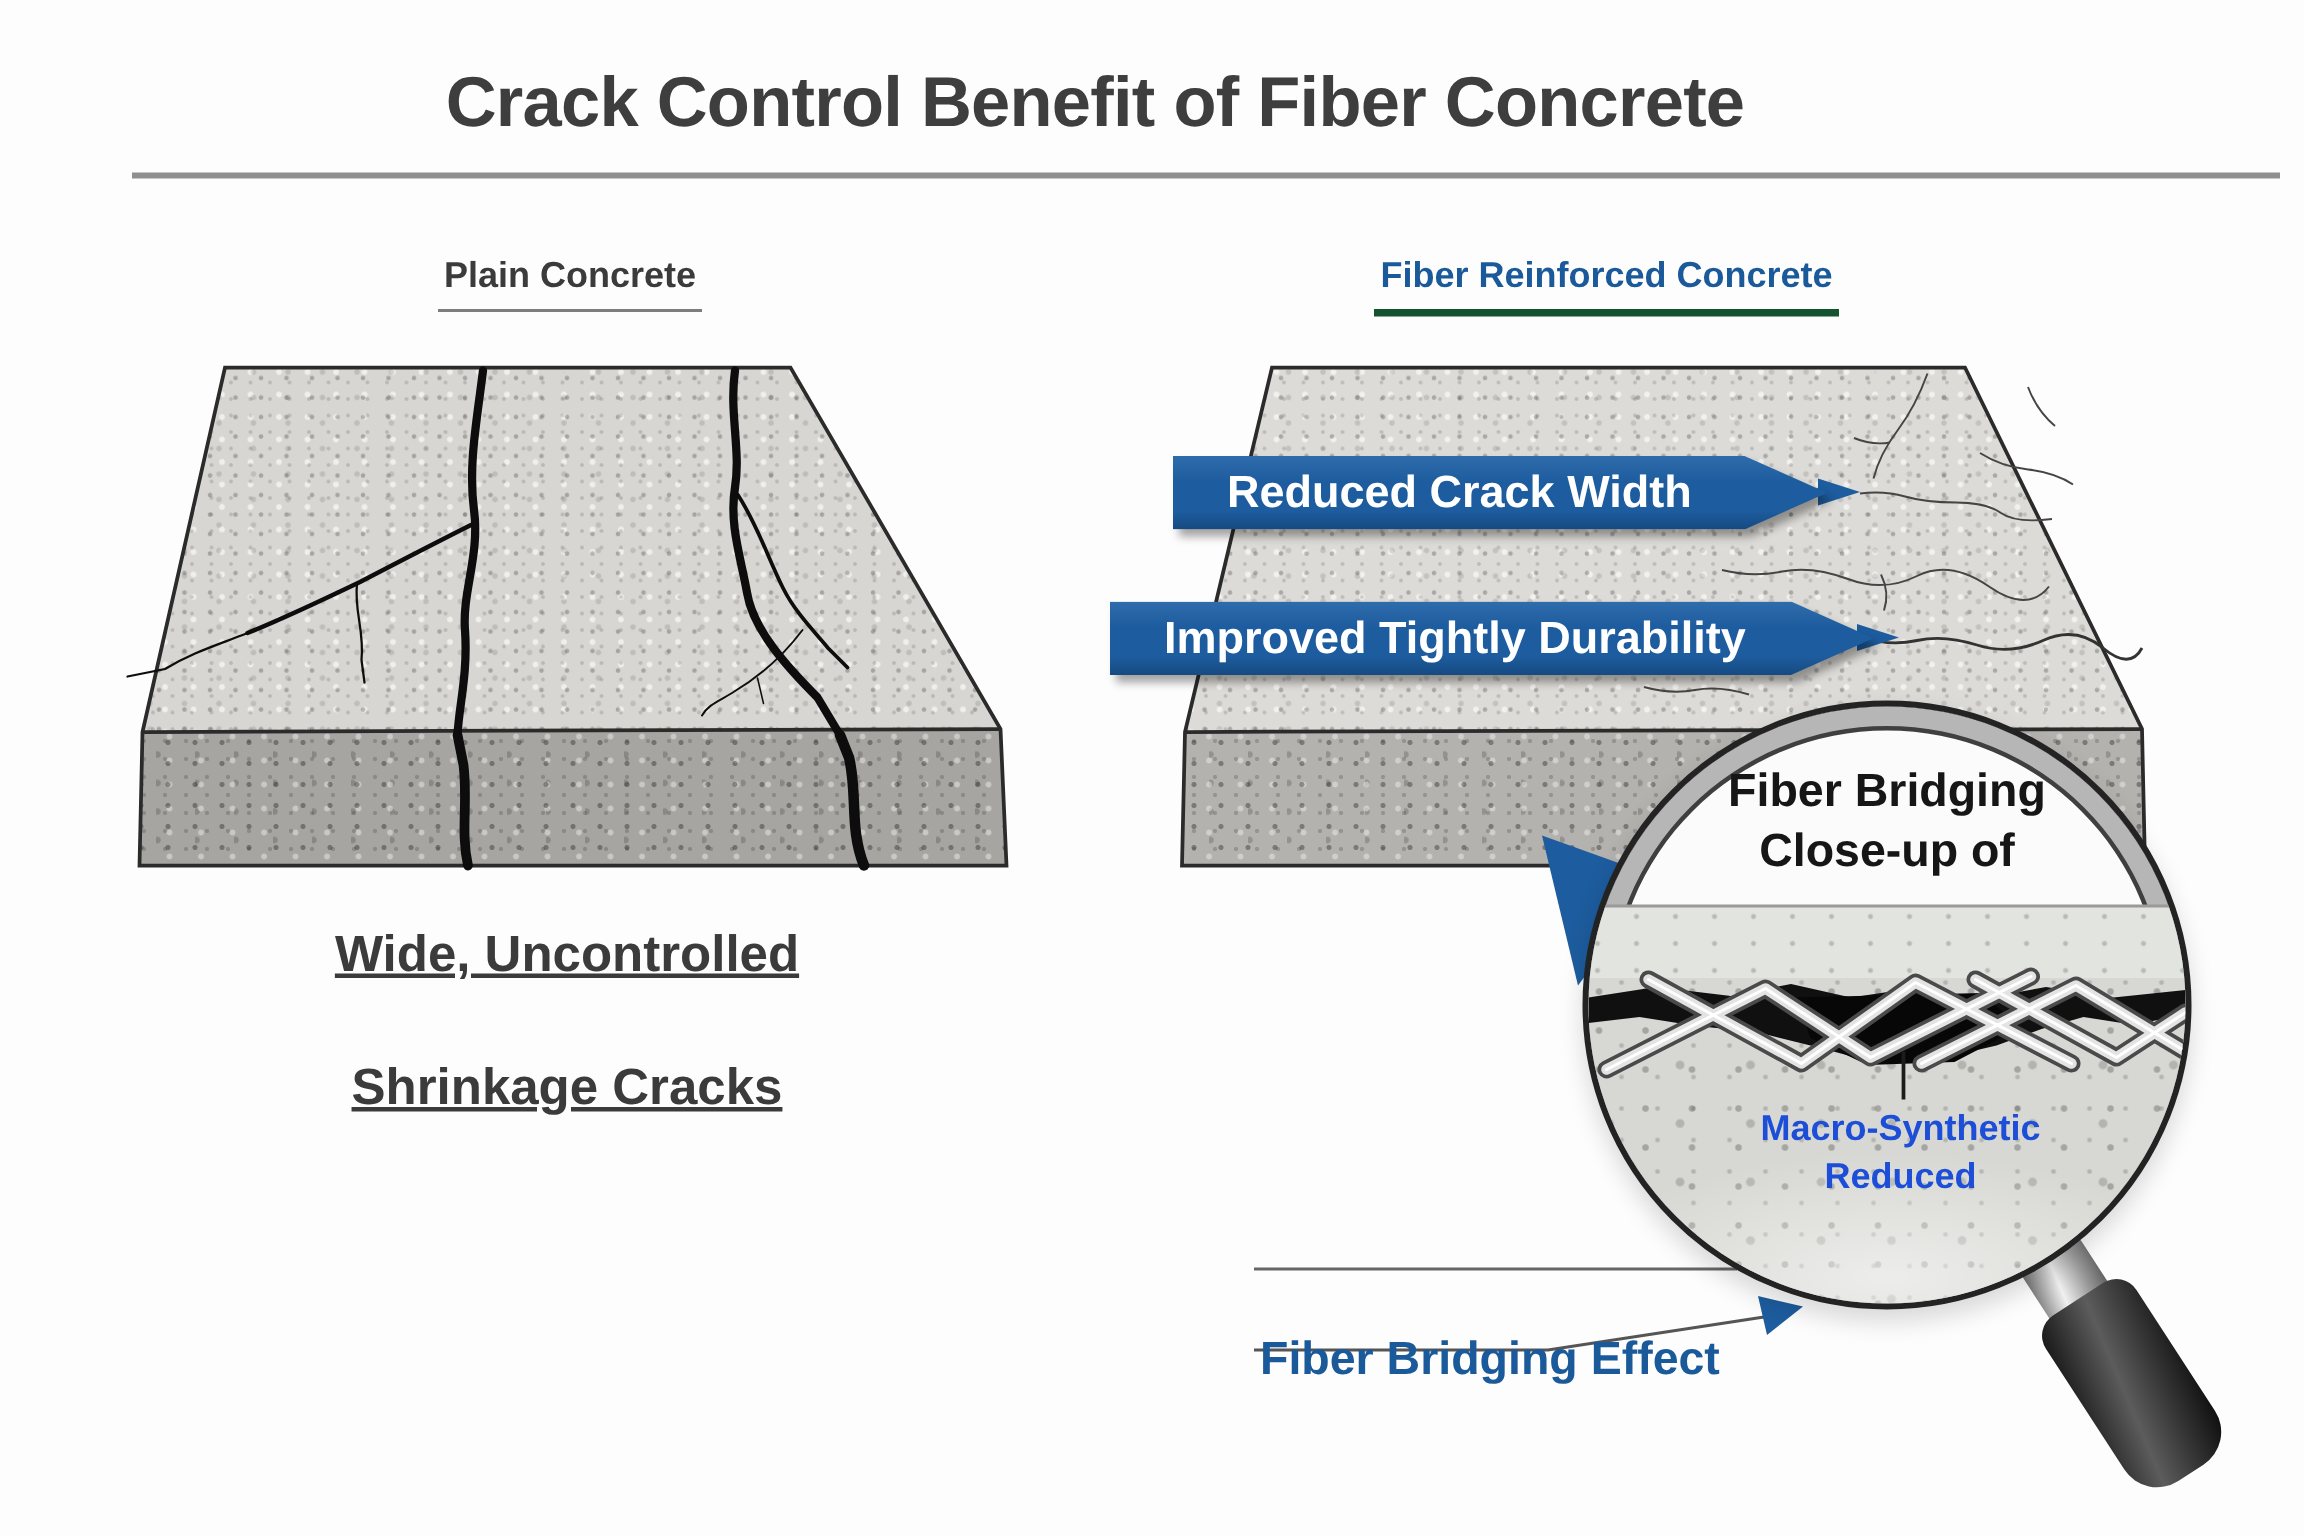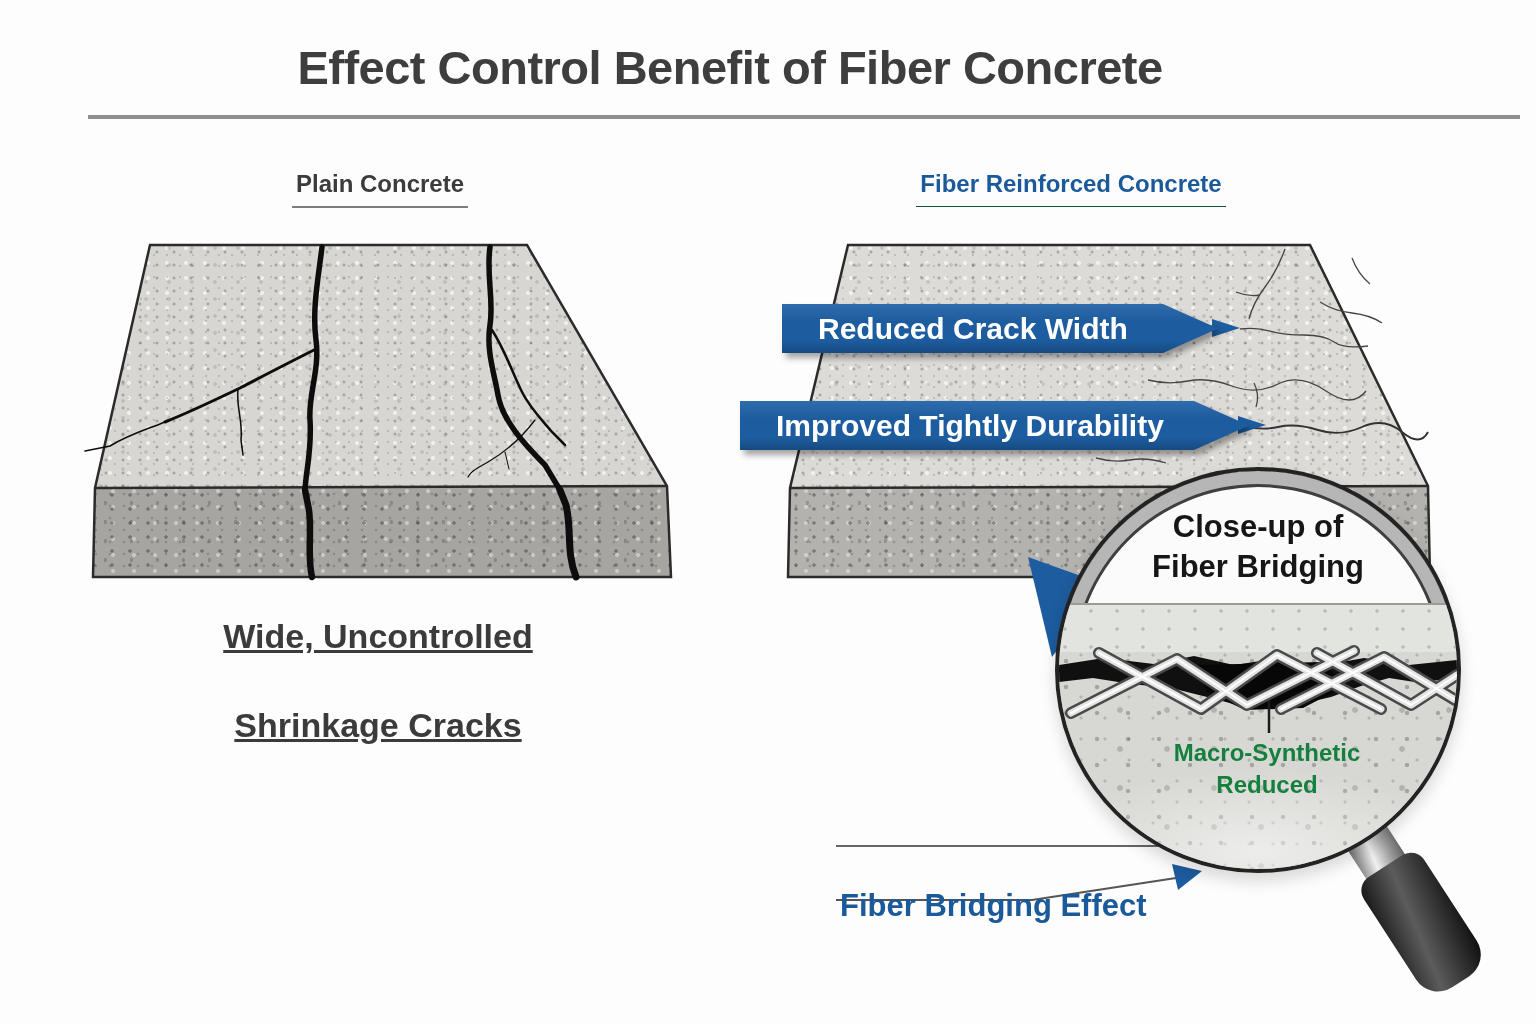--- a/index.html
+++ b/index.html
@@ -12,21 +12,21 @@
     position:absolute;top:40px;left:0;width:1460px;text-align:center;
     font-size:47px;font-weight:bold;color:#3e3e3e;letter-spacing:-0.5px;margin:0;
   }
   .title-rule{position:absolute;top:115px;left:88px;width:1432px;height:4px;background:#8f8f8f;}
   
   .col-heading{position:absolute;font-size:24px;font-weight:bold;white-space:nowrap;}
   .col-heading .u{display:inline-block;padding:0 4px 8px 4px;}
   .heading-left{left:160px;top:170px;width:440px;text-align:center;color:#3b3b3b;}
   .heading-left .u{border-bottom:2px solid #7d7d7d;}
   .heading-right{left:845px;top:170px;width:452px;text-align:center;color:#1b5a9a;}
-  .heading-right .u{border-bottom:1px solid #14532d;}
+  .heading-right .u{border-bottom:5px solid #14532d;}
   
   .face{position:absolute;inset:0;}
   .speckle-light{
     background-color:#d7d6d2;
     background-image:
       radial-gradient(circle at 4px 5px, rgba(50,50,50,.30) 1.2px, transparent 1.8px),
       radial-gradient(circle at 11px 2px, rgba(80,80,80,.22) 1px, transparent 1.5px),
       radial-gradient(circle at 8px 10px, rgba(40,40,40,.14) 1.5px, transparent 2.2px),
       radial-gradient(circle at 15px 8px, rgba(255,255,255,.6) 1.6px, transparent 2.3px);
     background-size:17px 13px,13px 11px,23px 17px,19px 15px;
@@ -87,39 +87,39 @@
       radial-gradient(circle at 22px 3px, rgba(90,90,90,.28) 1.2px, transparent 1.9px),
       radial-gradient(circle at 14px 19px, rgba(50,50,50,.22) 2.4px, transparent 3.4px);
     background-size:31px 26px,24px 21px,47px 39px;
   }
   .lens-sheen{position:absolute;left:0;right:0;top:181px;bottom:0;
     background:radial-gradient(ellipse 75% 55% at 50% 92%, rgba(255,255,255,.55), rgba(255,255,255,0) 70%);}
   .lens-svg{position:absolute;left:0;top:0;}
   .lens-title{position:absolute;top:36px;left:0;right:0;text-align:center;
     font-size:31px;font-weight:bold;color:#161616;line-height:40px;}
   .lens-label{position:absolute;top:266px;left:44px;right:26px;text-align:center;
-    font-size:24px;font-weight:bold;color:#15803d;line-height:32px;}
+    font-size:24px;font-weight:bold;color:#1d4ed8;line-height:32px;}
   
   .handle-ferrule{
     position:absolute;left:1359px;top:830px;width:46px;height:62px;z-index:4;
     transform:rotate(-33deg);border-radius:6px;
     background:linear-gradient(100deg,#6e6e6e 0%,#f0f0f0 38%,#9c9c9c 68%,#4f4f4f 100%);
   }
   .handle-grip{
     position:absolute;left:1387px;top:855px;width:72px;height:138px;z-index:4;
     transform:rotate(-33deg);border-radius:16px 16px 26px 26px;
     background:linear-gradient(100deg,#161616 0%,#5c5c5c 42%,#343434 70%,#0b0b0b 100%);
   }
 </style>
 </head>
 <body>
 
 <div class="canvas">
 
-  <h1 class="page-title">Effect Control Benefit of Fiber Concrete</h1>
+  <h1 class="page-title">Crack Control Benefit of Fiber Concrete</h1>
   <div class="title-rule"></div>
 
   <div class="col-heading heading-left">
     <span class="u">Plain Concrete</span>
   </div>
   <div class="col-heading heading-right">
     <span class="u">Fiber Reinforced Concrete</span>
   </div>
 
   <div class="face speckle-light slab-left-top"></div>
@@ -219,22 +219,22 @@
         <g stroke="#ffffff" stroke-width="2">
           <path d="M12,242 L118,188 L188,234 L295,180"></path>
           <path d="M40,182 L142,238 L218,184 L322,238"></path>
           <path d="M222,238 L325,186 L398,230"></path>
           <path d="M258,182 L352,234 L398,204"></path>
         </g>
       </g>
       <line x1="210" y1="230" x2="210" y2="262" stroke="#1c1c1c" stroke-width="2.5"></line>
     </svg>
     <div class="lens-title">
+      <div>Fiber Bridging</div>
       <div>Close-up of</div>
-      <div>Fiber Bridging</div>
     </div>
     <div class="lens-label">
       <div>Macro-Synthetic</div>
       <div>Reduced</div>
     </div>
   </div>
 
 </div>
 
 </body></html>

